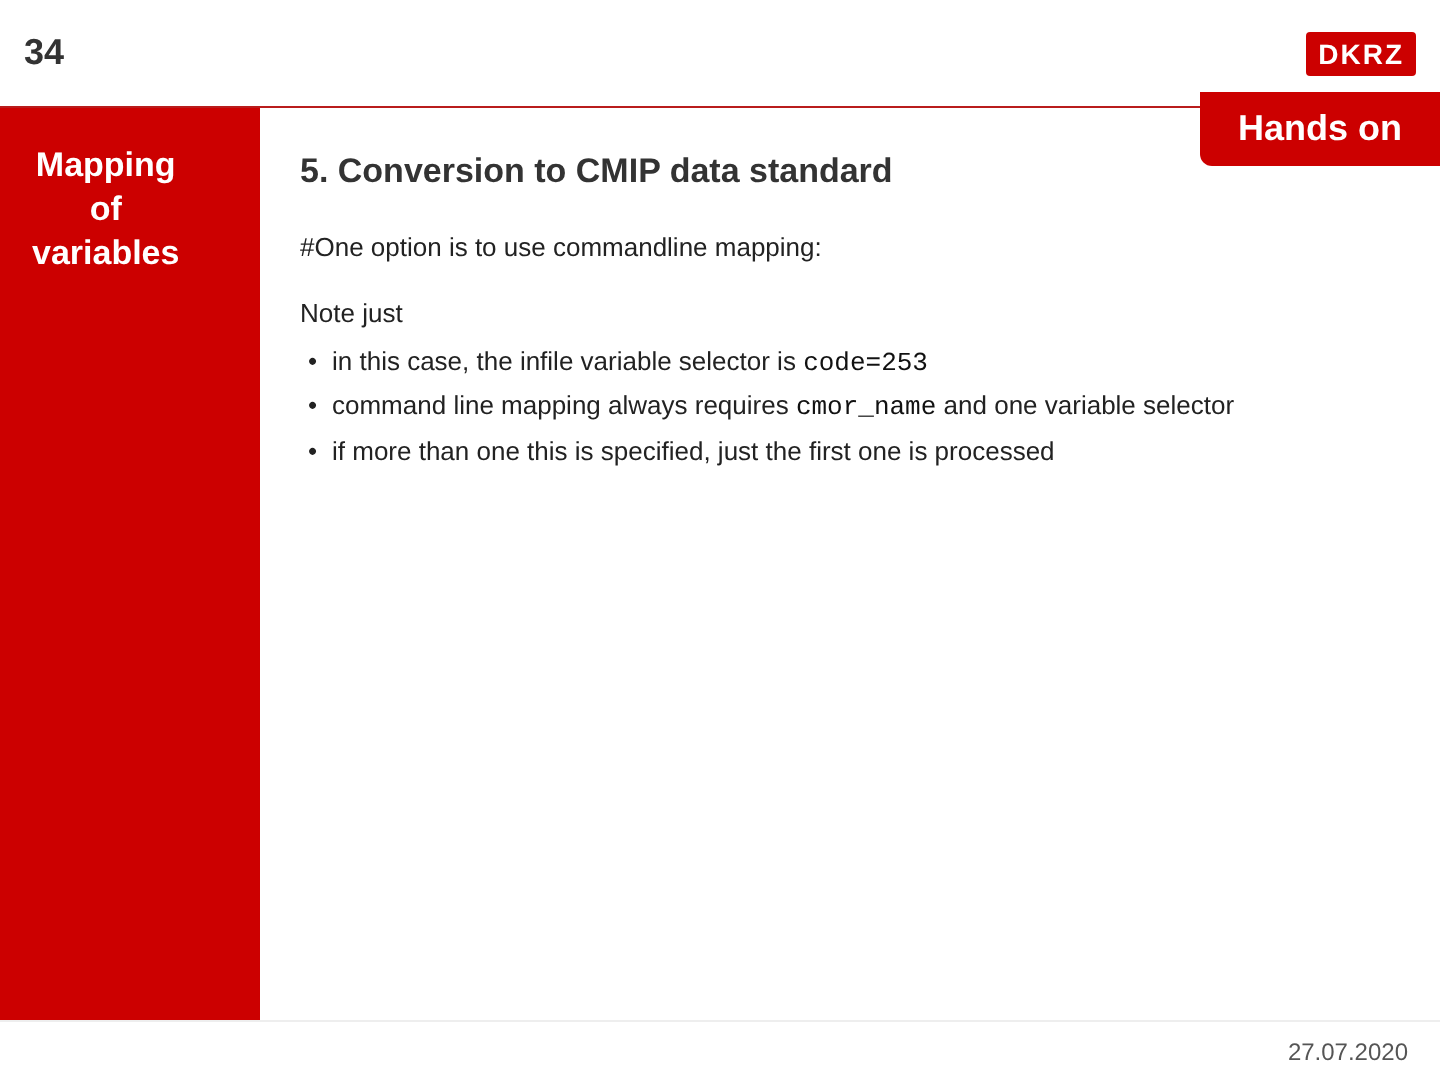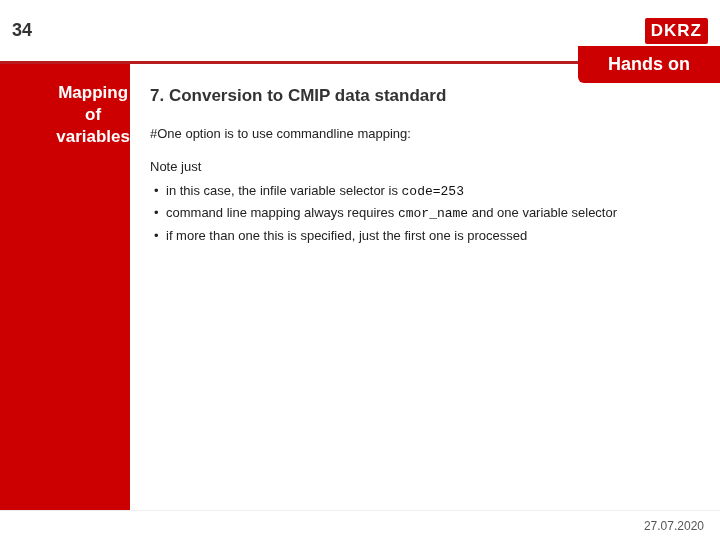--- a/index.html
+++ b/index.html
@@ -12,23 +12,23 @@
       position: relative;
       overflow: hidden;
     }
 
     
     .header {
       display: flex;
       align-items: center;
       justify-content: space-between;
       background: #ffffff;
-      height: 64px;
+      height: 54px;
       padding: 0 12px;
-      border-bottom: 3px solid #b91c1c;
+      border-bottom: 1px solid #b91c1c;
     }
 
     .slide-number {
       font-size: 18px;
       font-weight: bold;
       color: #333;
     }
 
     .header-title {
       font-size: 18px;
@@ -39,49 +39,49 @@
 
     .logo-area {
       display: flex;
       align-items: center;
       gap: 6px;
     }
 
     .dkrz-logo {
       background: #cc0000;
       color: white;
-      font-size: 17px;
+      font-size: 14px;
       font-weight: bold;
       padding: 3px 6px;
       border-radius: 2px;
       letter-spacing: 1px;
       margin-left: 24px;
     }
 
     
     .hands-on-badge {
       position: absolute;
       top: 46px;
       right: 0;
       background: #cc0000;
       color: white;
       font-size: 18px;
       font-weight: bold;
-      padding: 8px 30px;
+      padding: 8px 19px;
       border-bottom-left-radius: 6px;
     }
 
     
     .sidebar {
       width: 130px;
       background: #cc0000;
       display: flex;
       align-items: flex-start;
-      justify-content: flex-end;
-      padding: 18px 0;
+      justify-content: flex-start;
+      padding: 18px 16px;
       border-radius: 0 0 0 0;
     }
 
     .sidebar-label {
       color: white;
       font-size: 17px;
       font-weight: bold;
       text-align: center;
       line-height: 1.3;
     }
@@ -197,21 +197,21 @@
 <div class="hands-on-badge">Hands on</div>
 
 <div class="main-inner">
 
   <div class="sidebar">
     <span class="sidebar-label">Mapping<br>of<br>variables</span>
   </div>
 
   <div class="content">
 
-    <div class="section-title">7. Conversion to CMIP data standard</div>
+    <div class="section-title">5. Conversion to CMIP data standard</div>
 
 
     <p class="body-text">
       #One option is to use commandline mapping:
     </p>
 
 
     <p class="note-title">Note just</p>
 
     <ul class="bullet-list">

